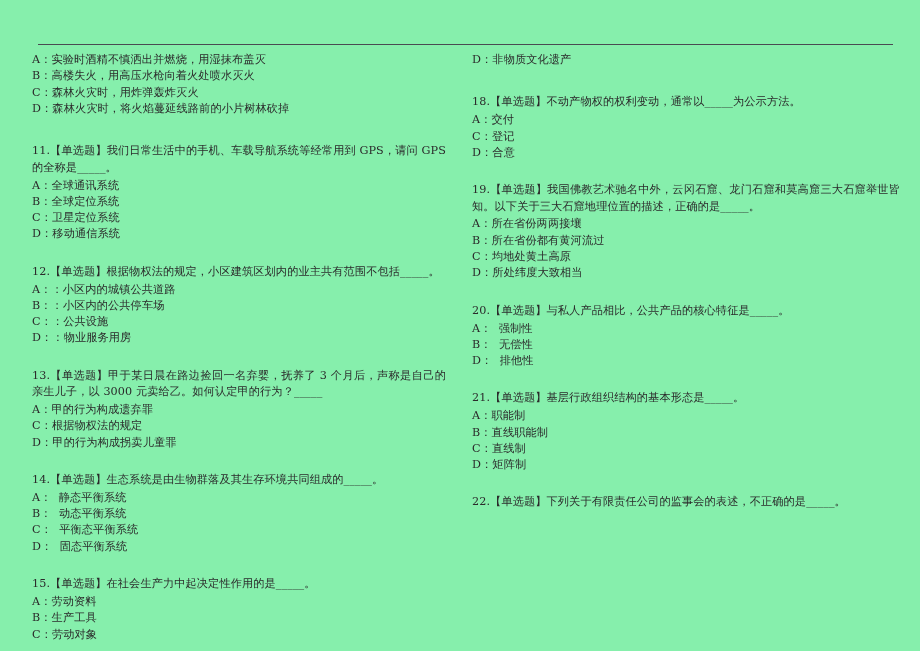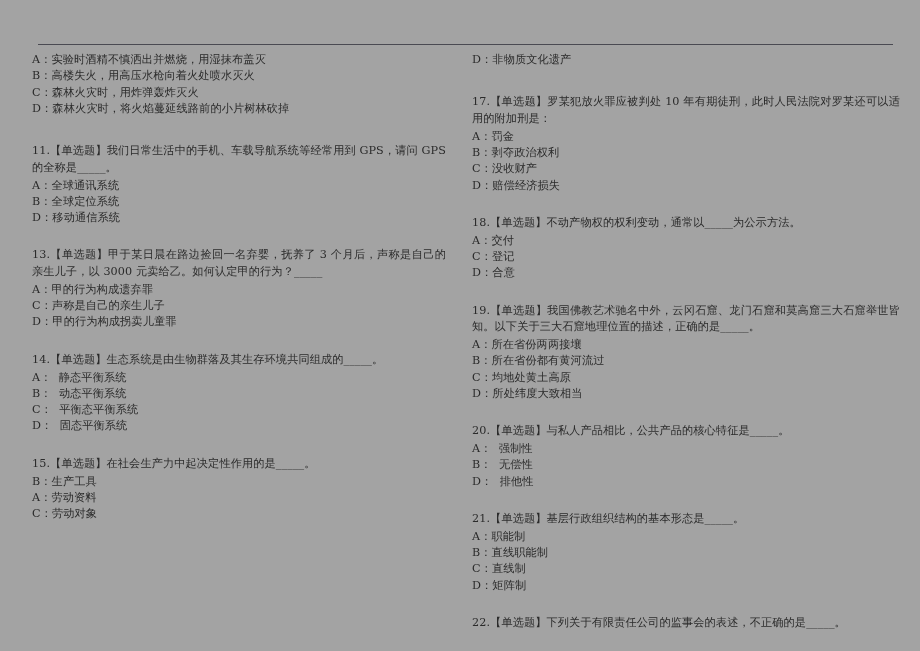--- a/index.html
+++ b/index.html
@@ -11,21 +11,21 @@
     width: 920px;
     height: 651px;
     font-family: "DejaVu Serif", "Liberation Serif", serif;
     color: #2b2b2b;
     overflow: hidden;
   }
   .page {
     position: relative;
     width: 920px;
     height: 651px;
-    background: #a3a3a3;
+    background: #86efac;
   }
   .top-rule {
     position: absolute;
     left: 38px;
     top: 44px;
     width: 855px;
     height: 0;
     border-top: 1px solid #4a4a52;
   }
   .columns {
@@ -85,62 +85,63 @@
         <div class="opt">A：实验时酒精不慎洒出并燃烧，用湿抹布盖灭</div>
         <div class="opt">B：高楼失火，用高压水枪向着火处喷水灭火</div>
         <div class="opt">C：森林火灾时，用炸弹轰炸灭火</div>
         <div class="opt">D：森林火灾时，将火焰蔓延线路前的小片树林砍掉</div>
       </div>
 
       <div class="q-block">
         <div class="stem">11.【单选题】我们日常生活中的手机、车载导航系统等经常用到 GPS，请问 GPS 的全称是_____。</div>
         <div class="opt">A：全球通讯系统</div>
         <div class="opt">B：全球定位系统</div>
+        <div class="opt">C：卫星定位系统</div>
         <div class="opt">D：移动通信系统</div>
       </div>
 
+      <div class="q-block">
+        <div class="stem">12.【单选题】根据物权法的规定，小区建筑区划内的业主共有范围不包括_____。</div>
+        <div class="opt">A：：小区内的城镇公共道路</div>
+        <div class="opt">B：：小区内的公共停车场</div>
+        <div class="opt">C：：公共设施</div>
+        <div class="opt">D：：物业服务用房</div>
+      </div>
 
       <div class="q-block">
         <div class="stem">13.【单选题】甲于某日晨在路边捡回一名弃婴，抚养了 3 个月后，声称是自己的亲生儿子，以 3000 元卖给乙。如何认定甲的行为？_____</div>
         <div class="opt">A：甲的行为构成遗弃罪</div>
-        <div class="opt">C：声称是自己的亲生儿子</div>
+        <div class="opt">C：根据物权法的规定</div>
         <div class="opt">D：甲的行为构成拐卖儿童罪</div>
       </div>
 
       <div class="q-block">
         <div class="stem">14.【单选题】生态系统是由生物群落及其生存环境共同组成的_____。</div>
         <div class="opt">A：  静态平衡系统</div>
         <div class="opt">B：  动态平衡系统</div>
         <div class="opt">C：  平衡态平衡系统</div>
         <div class="opt">D：  固态平衡系统</div>
       </div>
 
       <div class="q-block">
         <div class="stem">15.【单选题】在社会生产力中起决定性作用的是_____。</div>
+        <div class="opt">A：劳动资料</div>
         <div class="opt">B：生产工具</div>
-        <div class="opt">A：劳动资料</div>
         <div class="opt">C：劳动对象</div>
 
       </div>
 
     </div>
 
     <div class="col col-right">
 
       <div class="orphan-opts">
         <div class="opt">D：非物质文化遗产</div>
       </div>
 
-      <div class="q-block">
-        <div class="stem">17.【单选题】罗某犯放火罪应被判处 10 年有期徒刑，此时人民法院对罗某还可以适用的附加刑是：</div>
-        <div class="opt">A：罚金</div>
-        <div class="opt">B：剥夺政治权利</div>
-        <div class="opt">C：没收财产</div>
-        <div class="opt">D：赔偿经济损失</div>
-      </div>
 
       <div class="q-block">
         <div class="stem">18.【单选题】不动产物权的权利变动，通常以_____为公示方法。</div>
         <div class="opt">A：交付</div>
         <div class="opt">C：登记</div>
         <div class="opt">D：合意</div>
       </div>
 
       <div class="q-block">
         <div class="stem">19.【单选题】我国佛教艺术驰名中外，云冈石窟、龙门石窟和莫高窟三大石窟举世皆知。以下关于三大石窟地理位置的描述，正确的是_____。</div>

